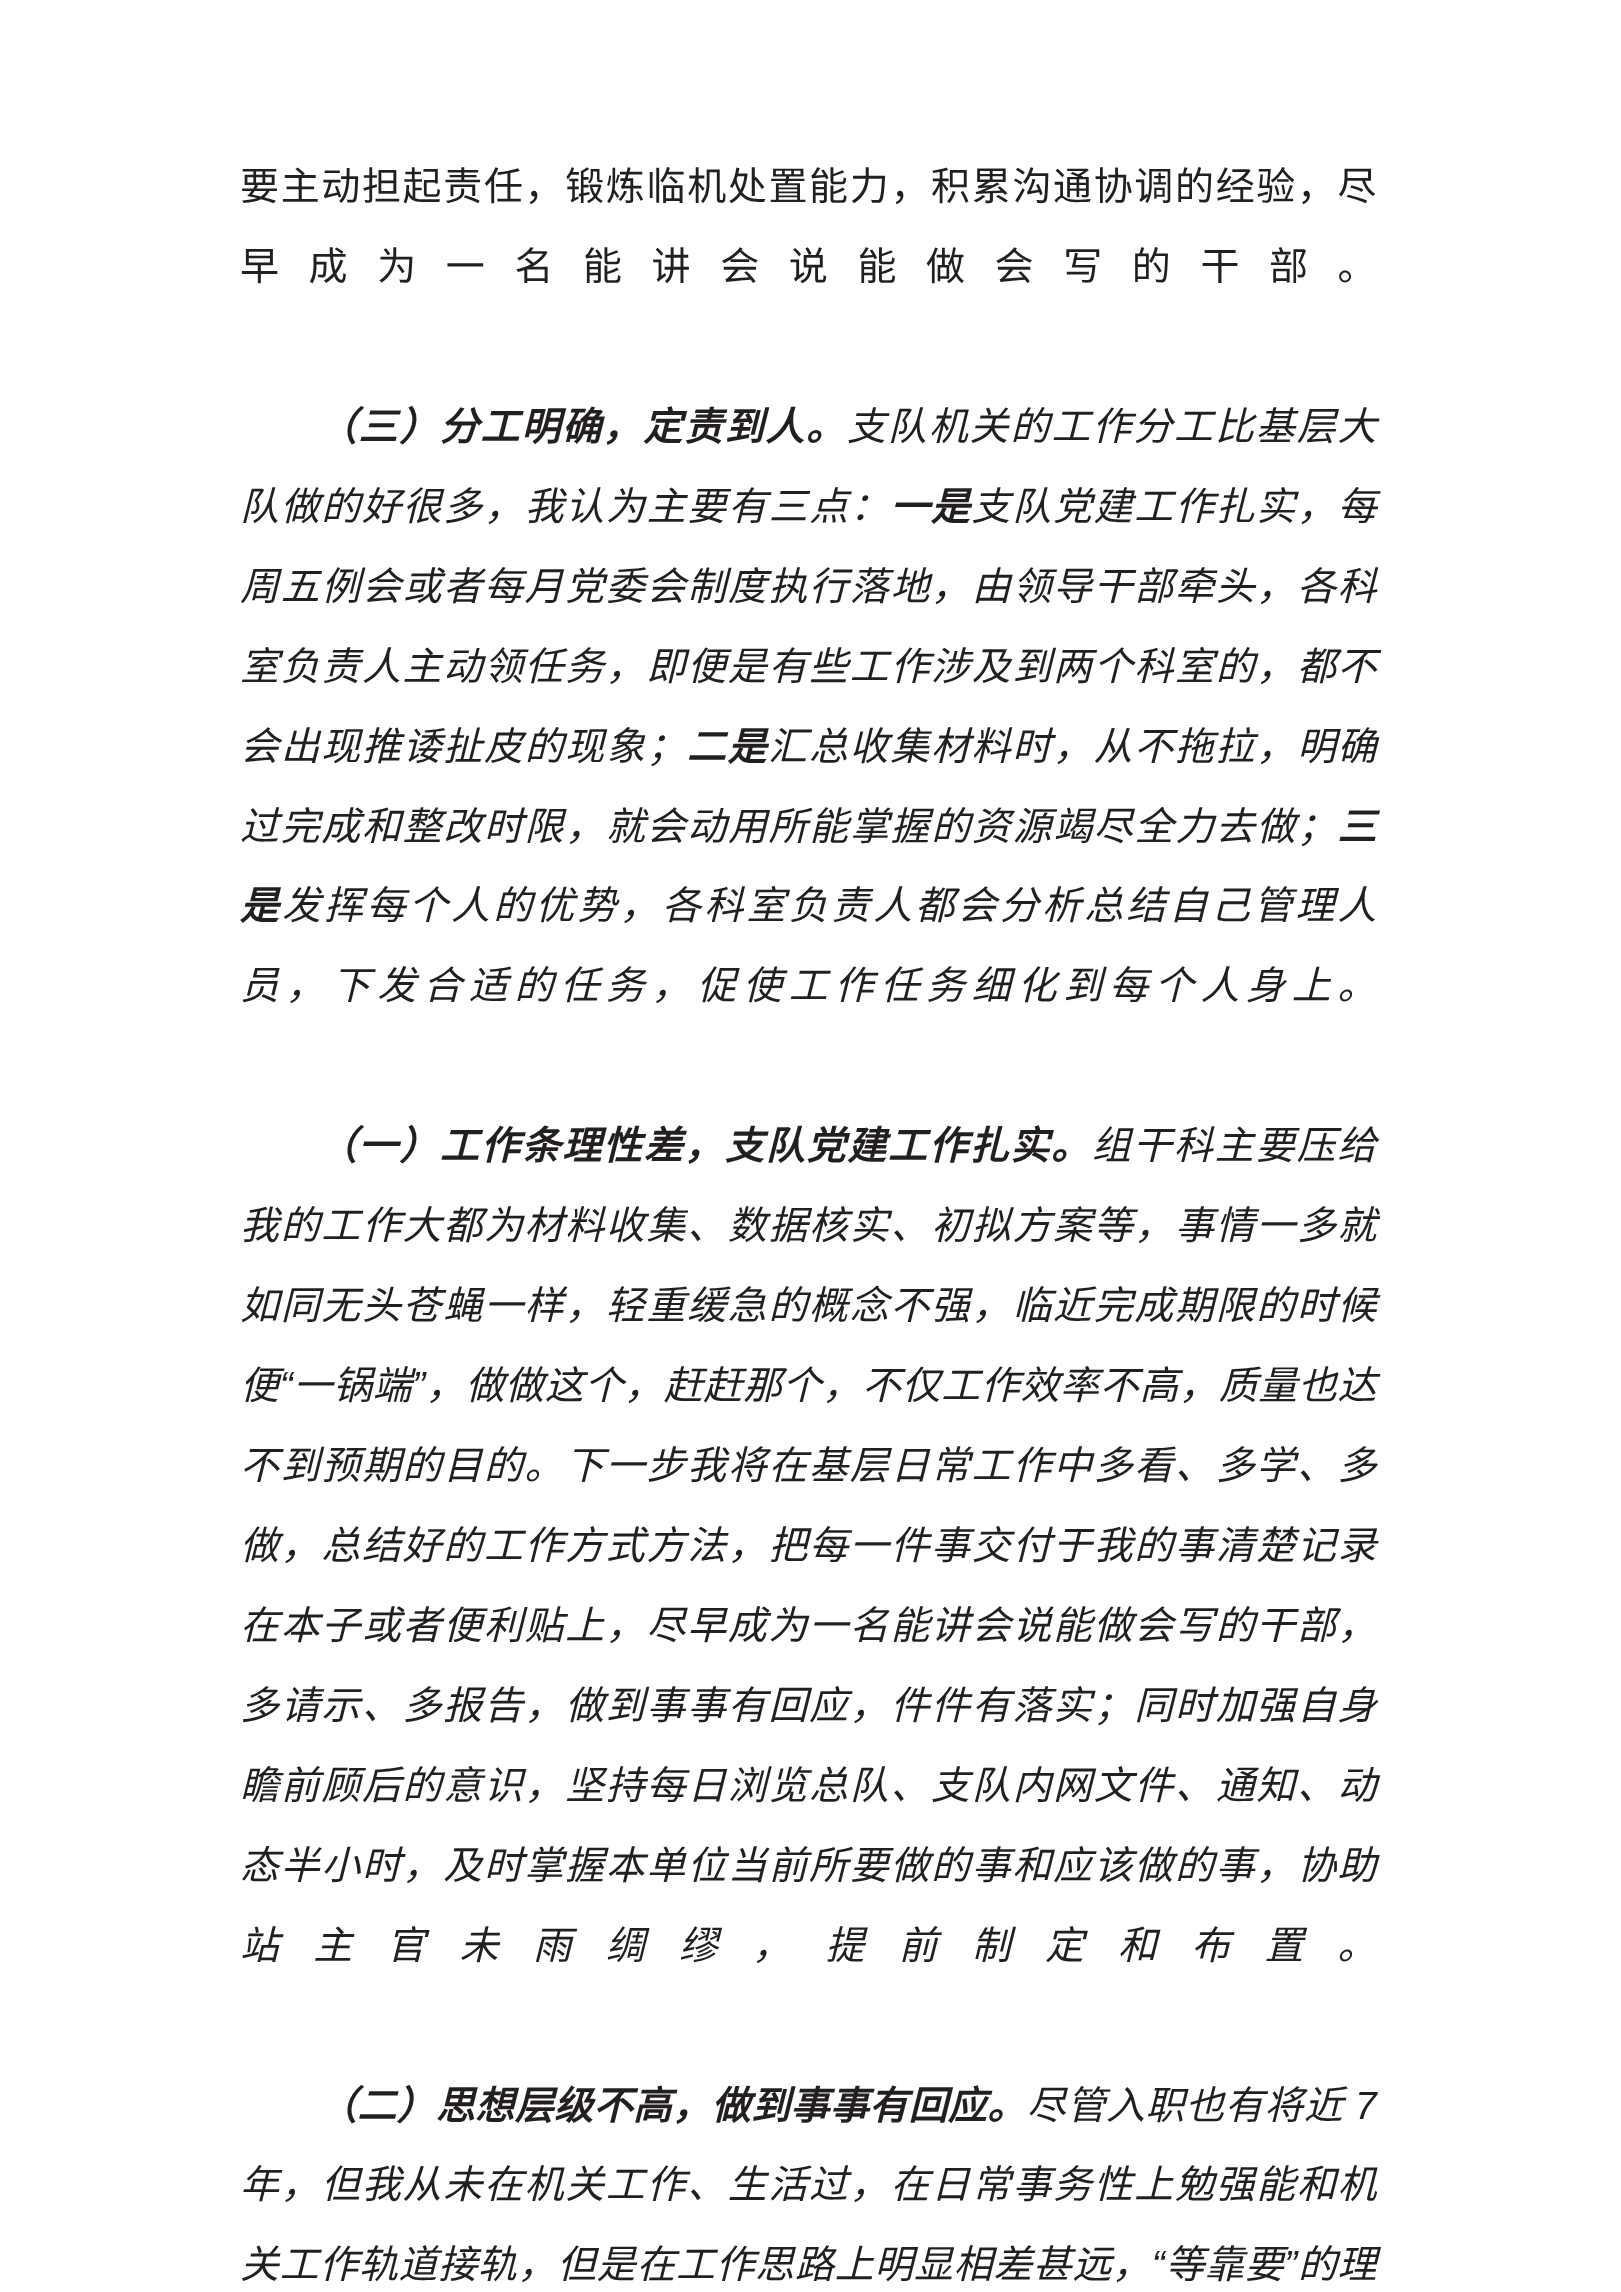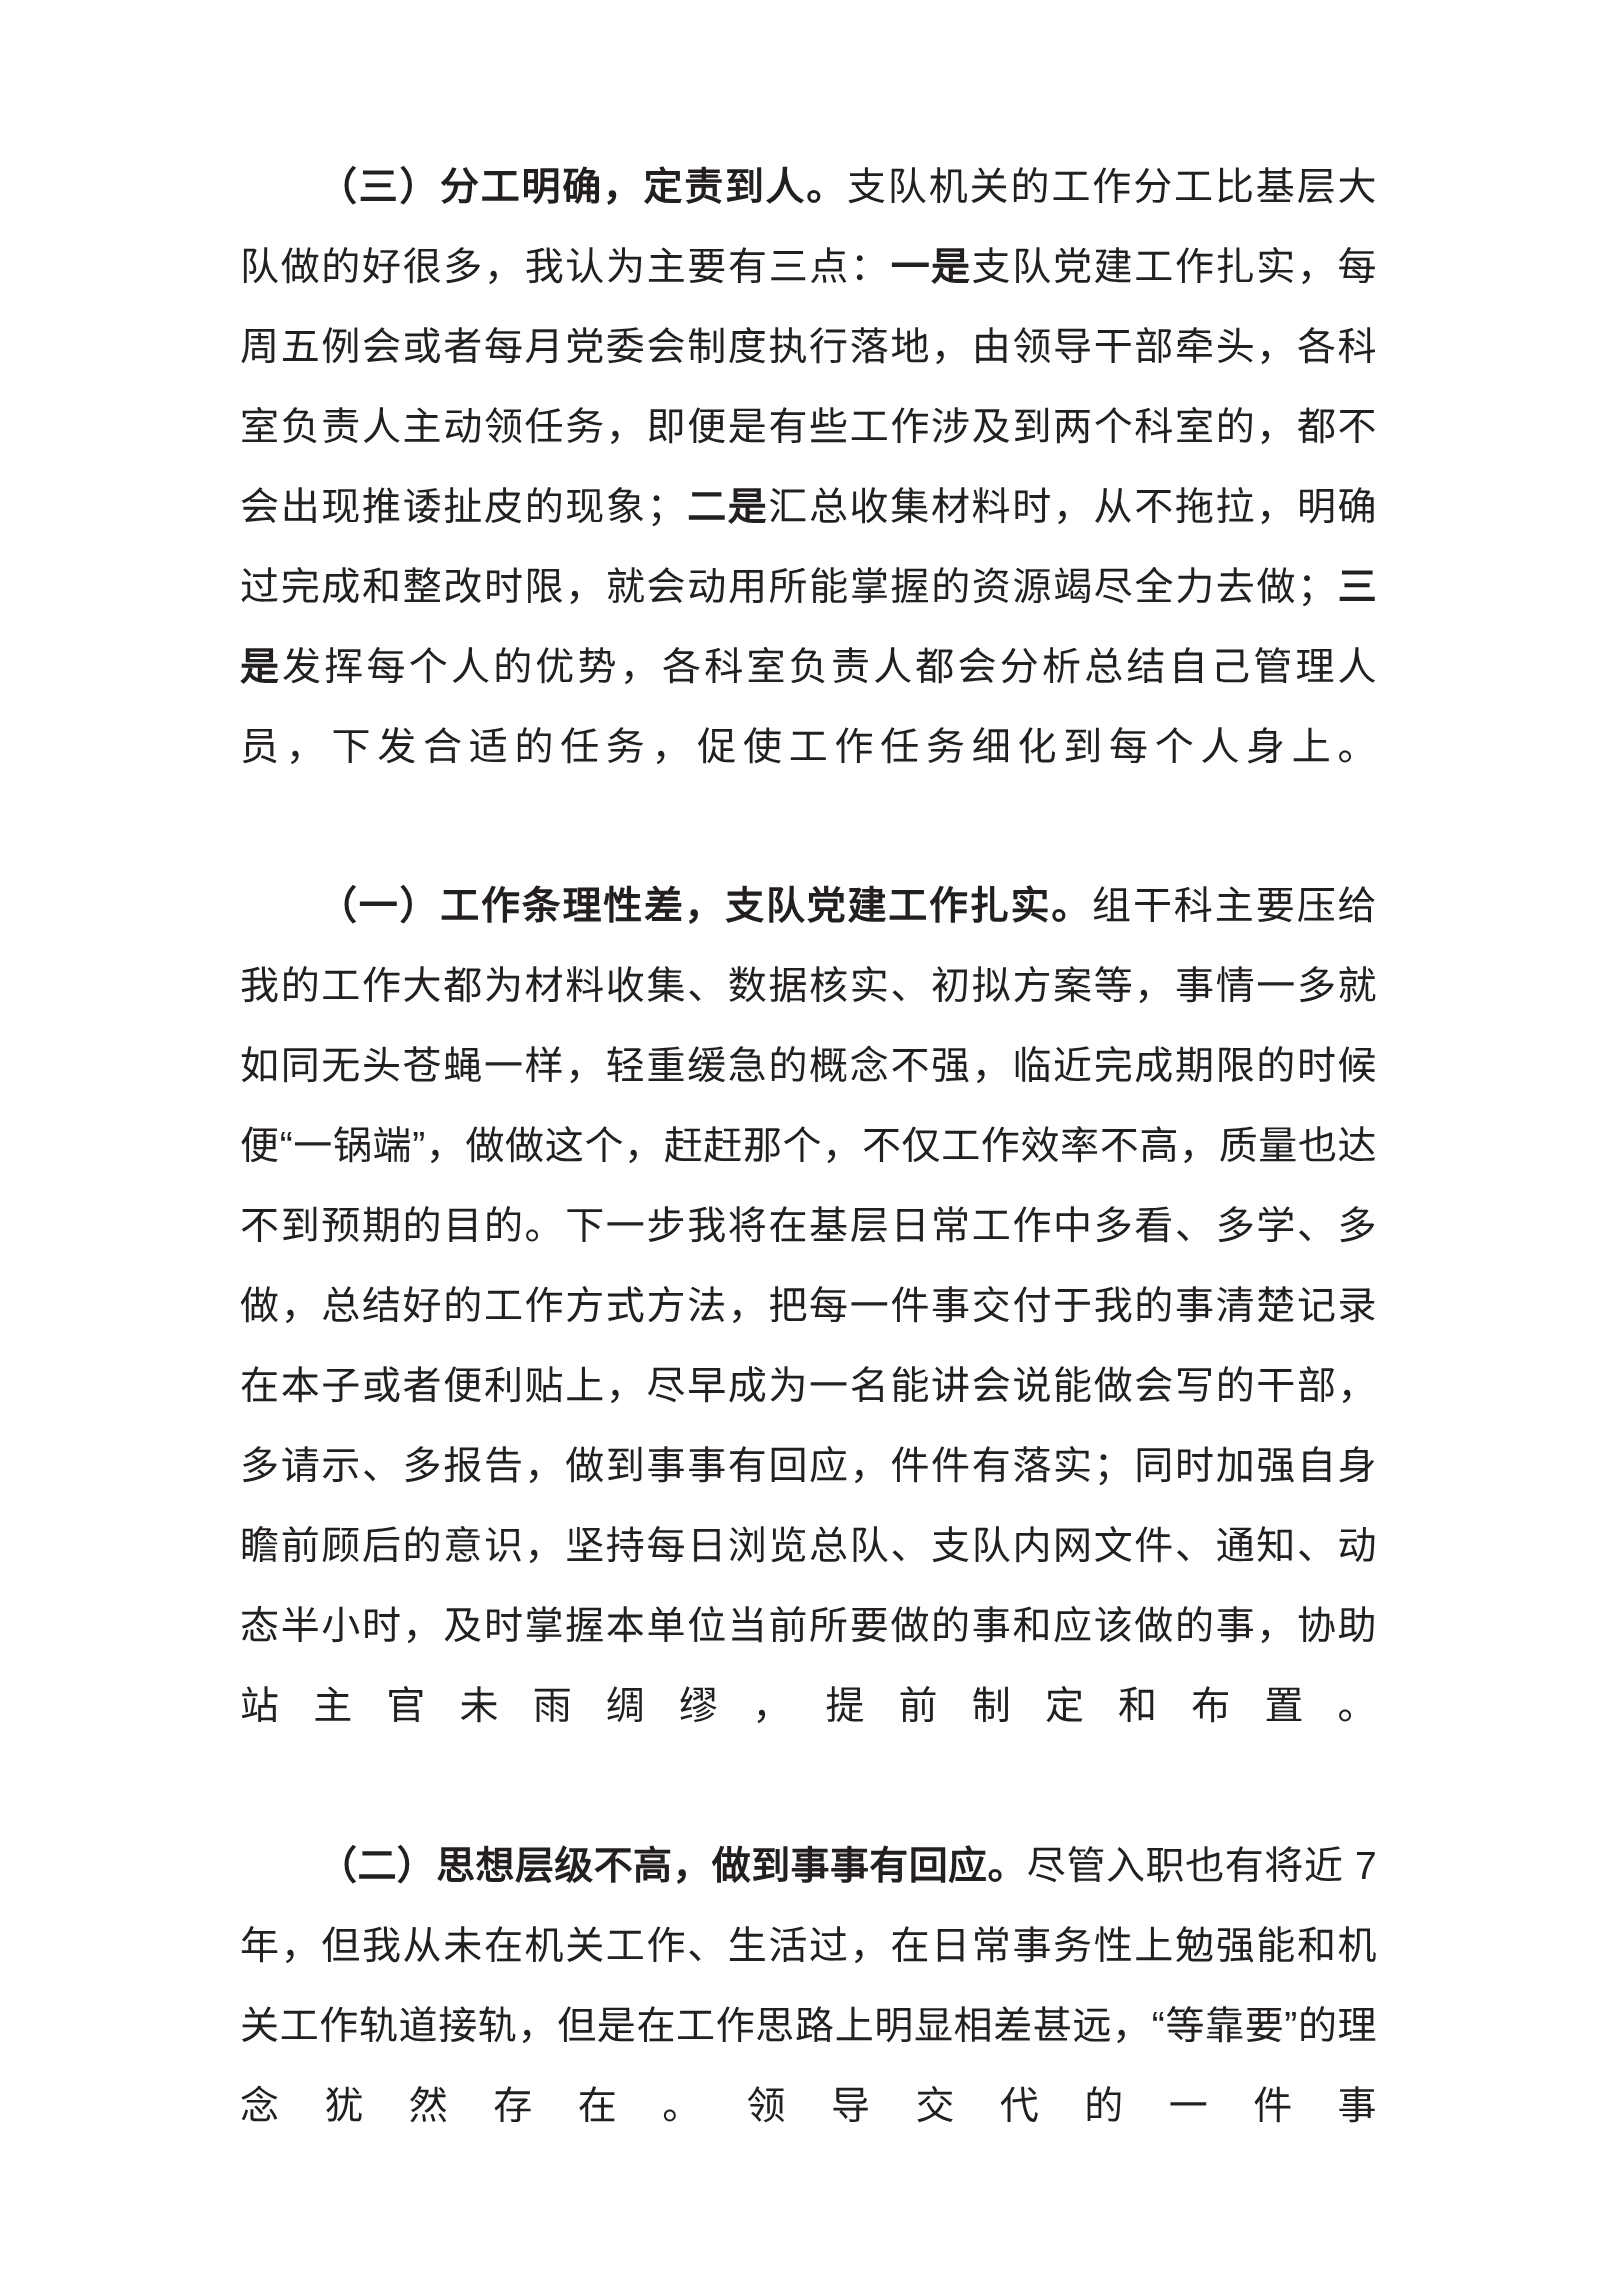--- a/index.html
+++ b/index.html
@@ -32,20 +32,21 @@
     line-height: 2.05;
     text-align: justify;
     text-justify: inter-character;
     letter-spacing: 0.4px;
     color: #231f20;
     word-break: break-all;
     text-indent: 0;
   }
   .para.indent {
     text-indent: 78px;
+    font-style: italic;
   }
   .para.heading {
     font-weight: bold;
     text-indent: 78px;
     text-align: left;
   }
   .para b,
   .para .bold {
     font-weight: bold;
     letter-spacing: 0.2px;
@@ -56,18 +57,19 @@
     display: inline-block;
     width: 100%;
   }
   .para.nojustify:after { display: none; }
 </style>
 </head>
 <body>
 
 <div id="page" style="background: rgb(255, 255, 255);">
   <div id="doc-body" style="color: rgb(35, 31, 32);">
+      <p class="para"><span>要主动担起责任，锻炼临机处置能力，积累沟通协调的经验，尽早成为一名能讲会说能做会写的干部。</span></p>
       <p class="para indent"><span class="bold">（三）分工明确，定责到人。</span><span>支队机关的工作分工比基层大队做的好很多，我认为主要有三点：</span><span class="bold">一是</span><span>支队党建工作扎实，每周五例会或者每月党委会制度执行落地，由领导干部牵头，各科室负责人主动领任务，即便是有些工作涉及到两个科室的，都不会出现推诿扯皮的现象；</span><span class="bold">二是</span><span>汇总收集材料时，从不拖拉，明确过完成和整改时限，就会动用所能掌握的资源竭尽全力去做；</span><span class="bold">三是</span><span>发挥每个人的优势，各科室负责人都会分析总结自己管理人员，下发合适的任务，促使工作任务细化到每个人身上。</span></p>
       <p class="para indent"><span class="bold">（一）工作条理性差，支队党建工作扎实。</span><span>组干科主要压给我的工作大都为材料收集、数据核实、初拟方案等，事情一多就如同无头苍蝇一样，轻重缓急的概念不强，临近完成期限的时候便“一锅端”，做做这个，赶赶那个，不仅工作效率不高，质量也达不到预期的目的。下一步我将在基层日常工作中多看、多学、多做，总结好的工作方式方法，把每一件事交付于我的事清楚记录在本子或者便利贴上，尽早成为一名能讲会说能做会写的干部，多请示、多报告，做到事事有回应，件件有落实；同时加强自身瞻前顾后的意识，坚持每日浏览总队、支队内网文件、通知、动态半小时，及时掌握本单位当前所要做的事和应该做的事，协助站主官未雨绸缪，提前制定和布置。</span></p>
       <p class="para indent"><span class="bold">（二）思想层级不高，做到事事有回应。</span><span>尽管入职也有将近 7 年，但我从未在机关工作、生活过，在日常事务性上勉强能和机关工作轨道接轨，但是在工作思路上明显相差甚远，“等靠要”的理念犹然存在。领导交代的一件事</span></p>
     </div>
 </div>
 
 
 </body></html>

